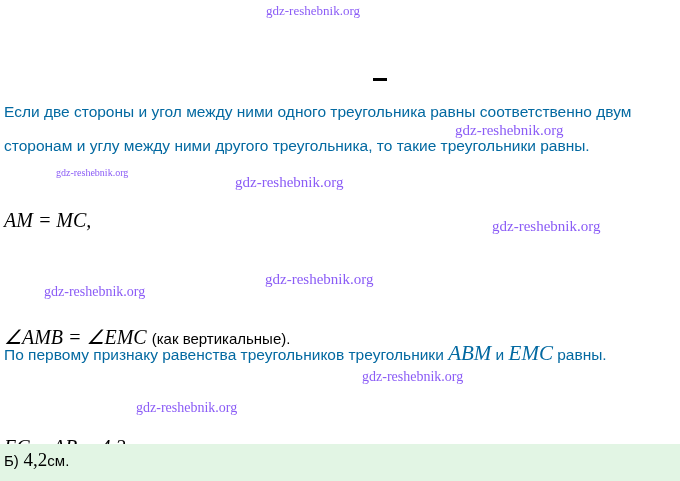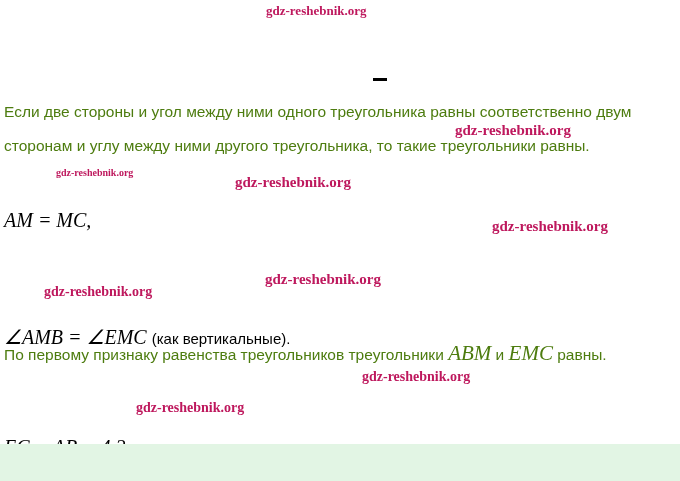--- a/index.html
+++ b/index.html
@@ -18,22 +18,22 @@
   .page {
     position: relative;
     width: 680px;
     height: 481px;
   }
 
   
   .wm {
     position: absolute;
     font-family: "Liberation Serif", serif;
-    font-weight: bold;
-    color: #be185d;
+    font-weight: normal;
+    color: #8b5cf6;
     white-space: nowrap;
     pointer-events: none;
     text-align: right;
   }
   .wm-top {
     left: 266px;
     top: 3px;
     font-size: 13px;
     letter-spacing: 0px;
   }
@@ -44,21 +44,21 @@
   .wm-e { left: 265px; top: 271px; font-size: 15px; }
   .wm-f { left: 44px;  top: 284px; font-size: 14px; }
   .wm-g { left: 362px; top: 369px; font-size: 14px; }
   .wm-h { left: 136px; top: 400px; font-size: 14px; }
 
   
   .para {
     position: absolute;
     font-size: 15.5px;
     line-height: 34px;
-    color: #4d7c0f;
+    color: #0369a1;
   }
   .para1 { left: 4px; top: 95px; width: 672px; }
   .para2 { left: 4px; top: 336px; width: 672px; }
 
   .math {
     font-family: "Liberation Serif", serif;
     font-style: italic;
     font-size: 21px;
   }
 
@@ -149,14 +149,18 @@
   </div>
 
   <div class="wm wm-g">gdz-reshebnik.org</div>
   <div class="wm wm-h">gdz-reshebnik.org</div>
 
   <div class="eq eq4">
     <span>EC = AB = 4,2</span><span class="units">см.</span>
   </div>
 
   <div class="answer-band"></div>
+  <div class="answer-text">
+    <span class="answer-label">Б)</span>
+    <span>4,2</span><span class="units">см.</span>
+  </div>
 
 </div>
 
 </body></html>

